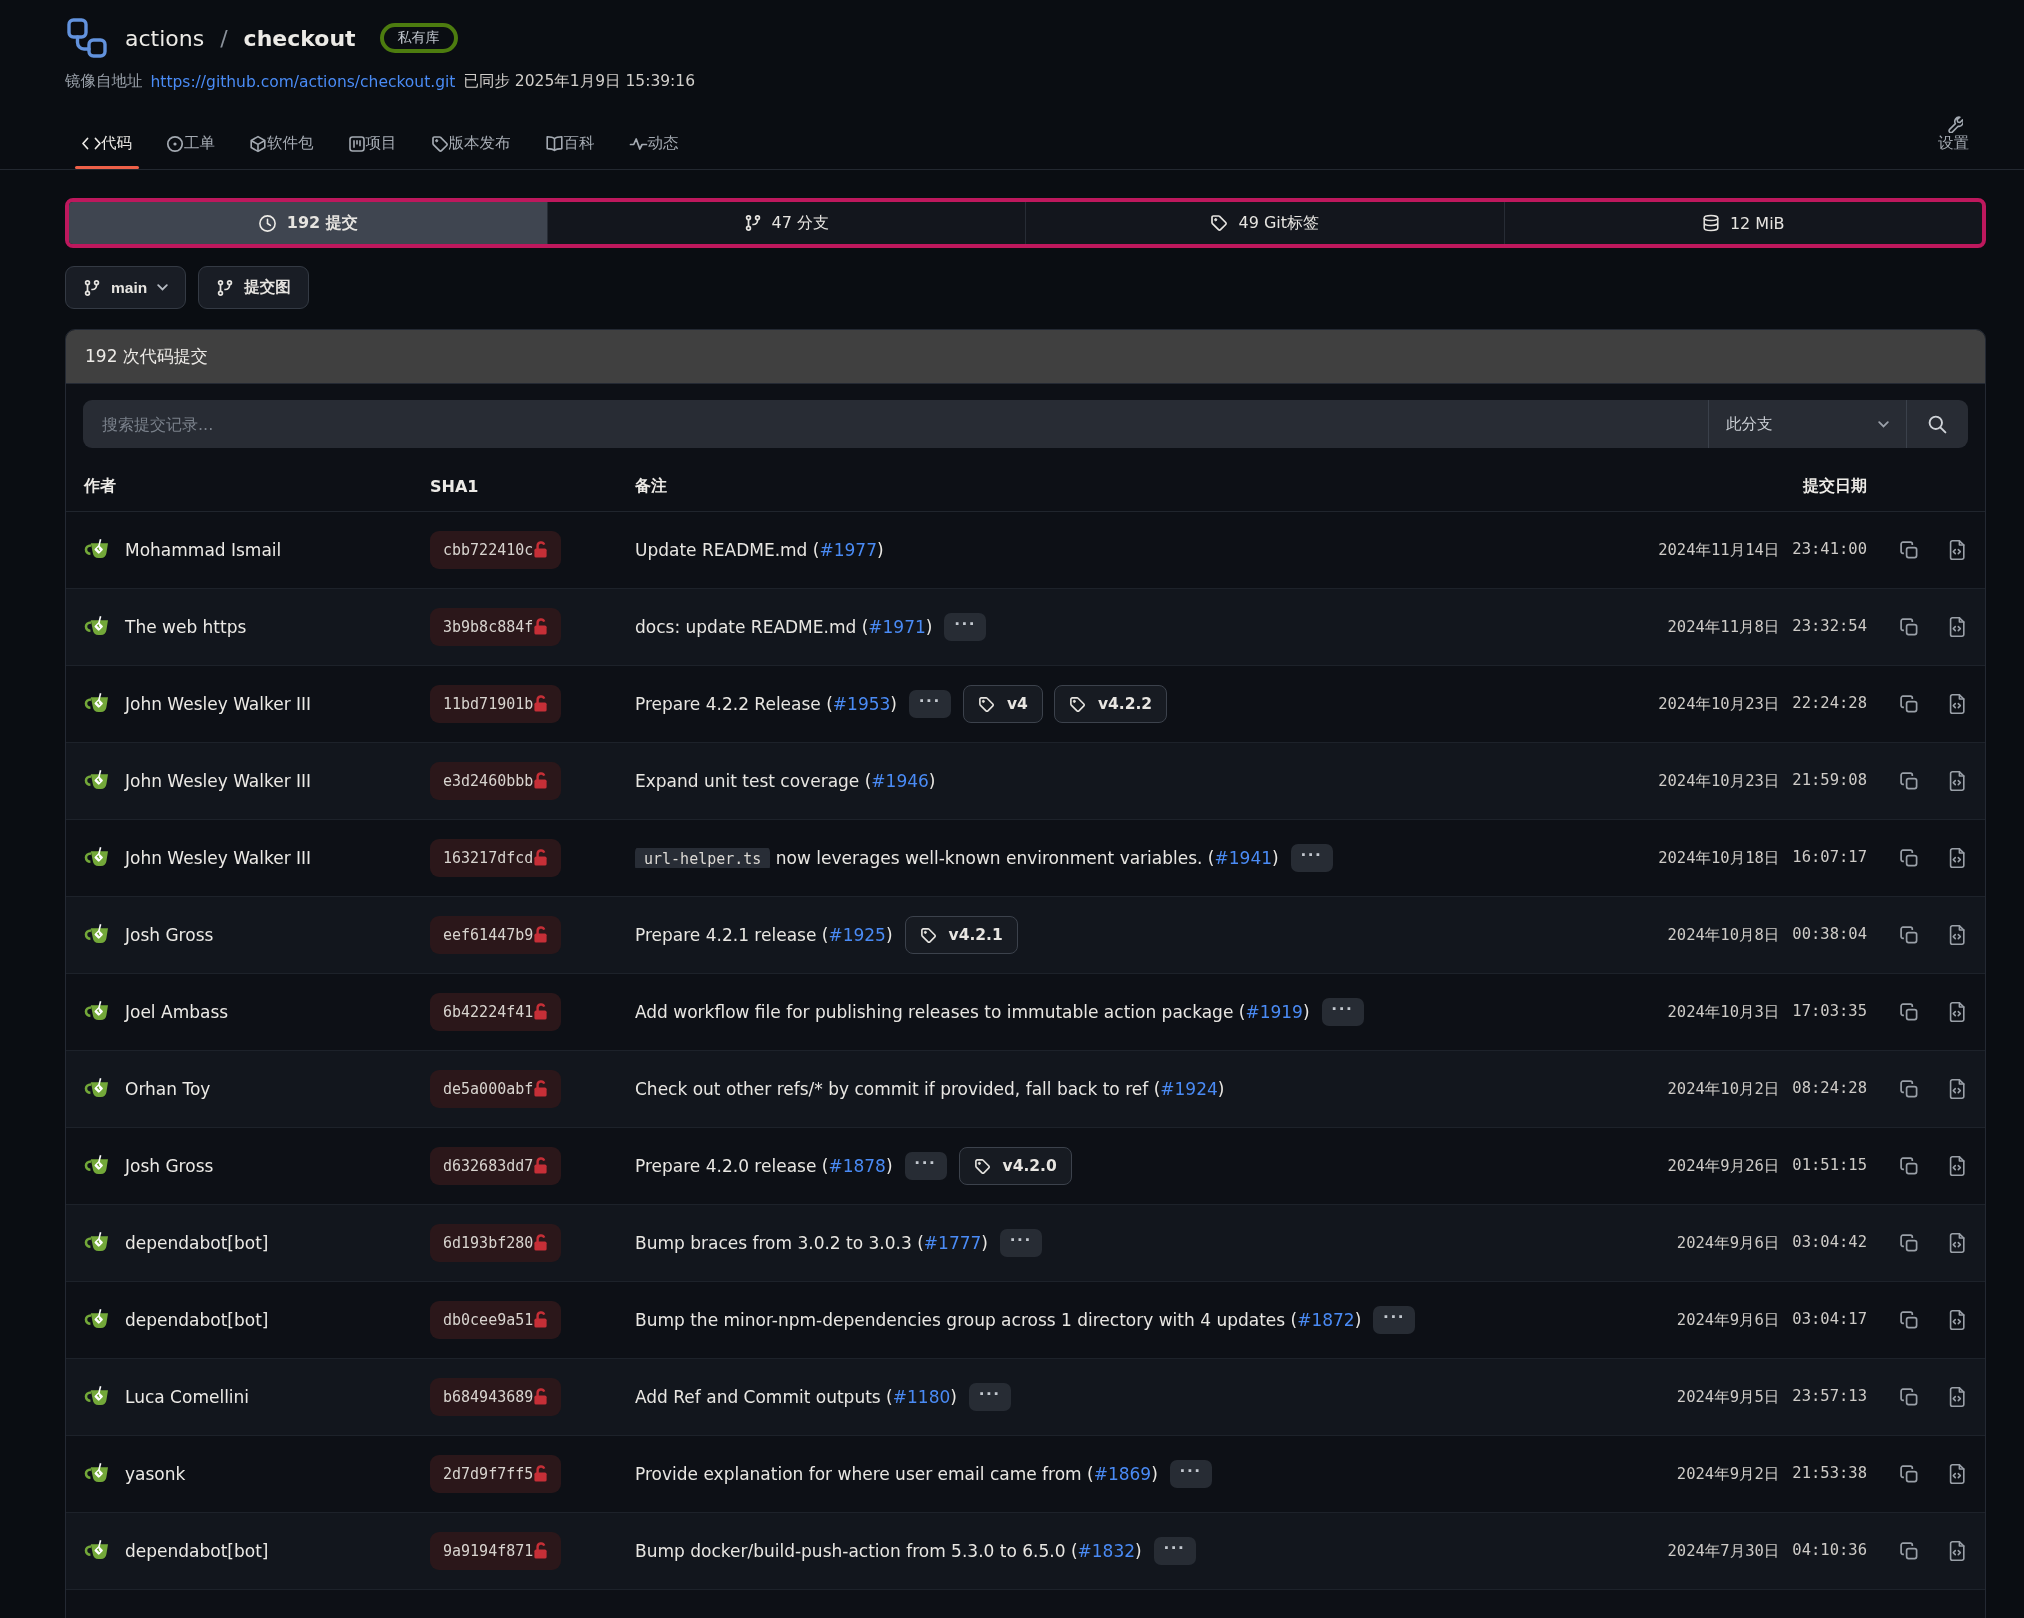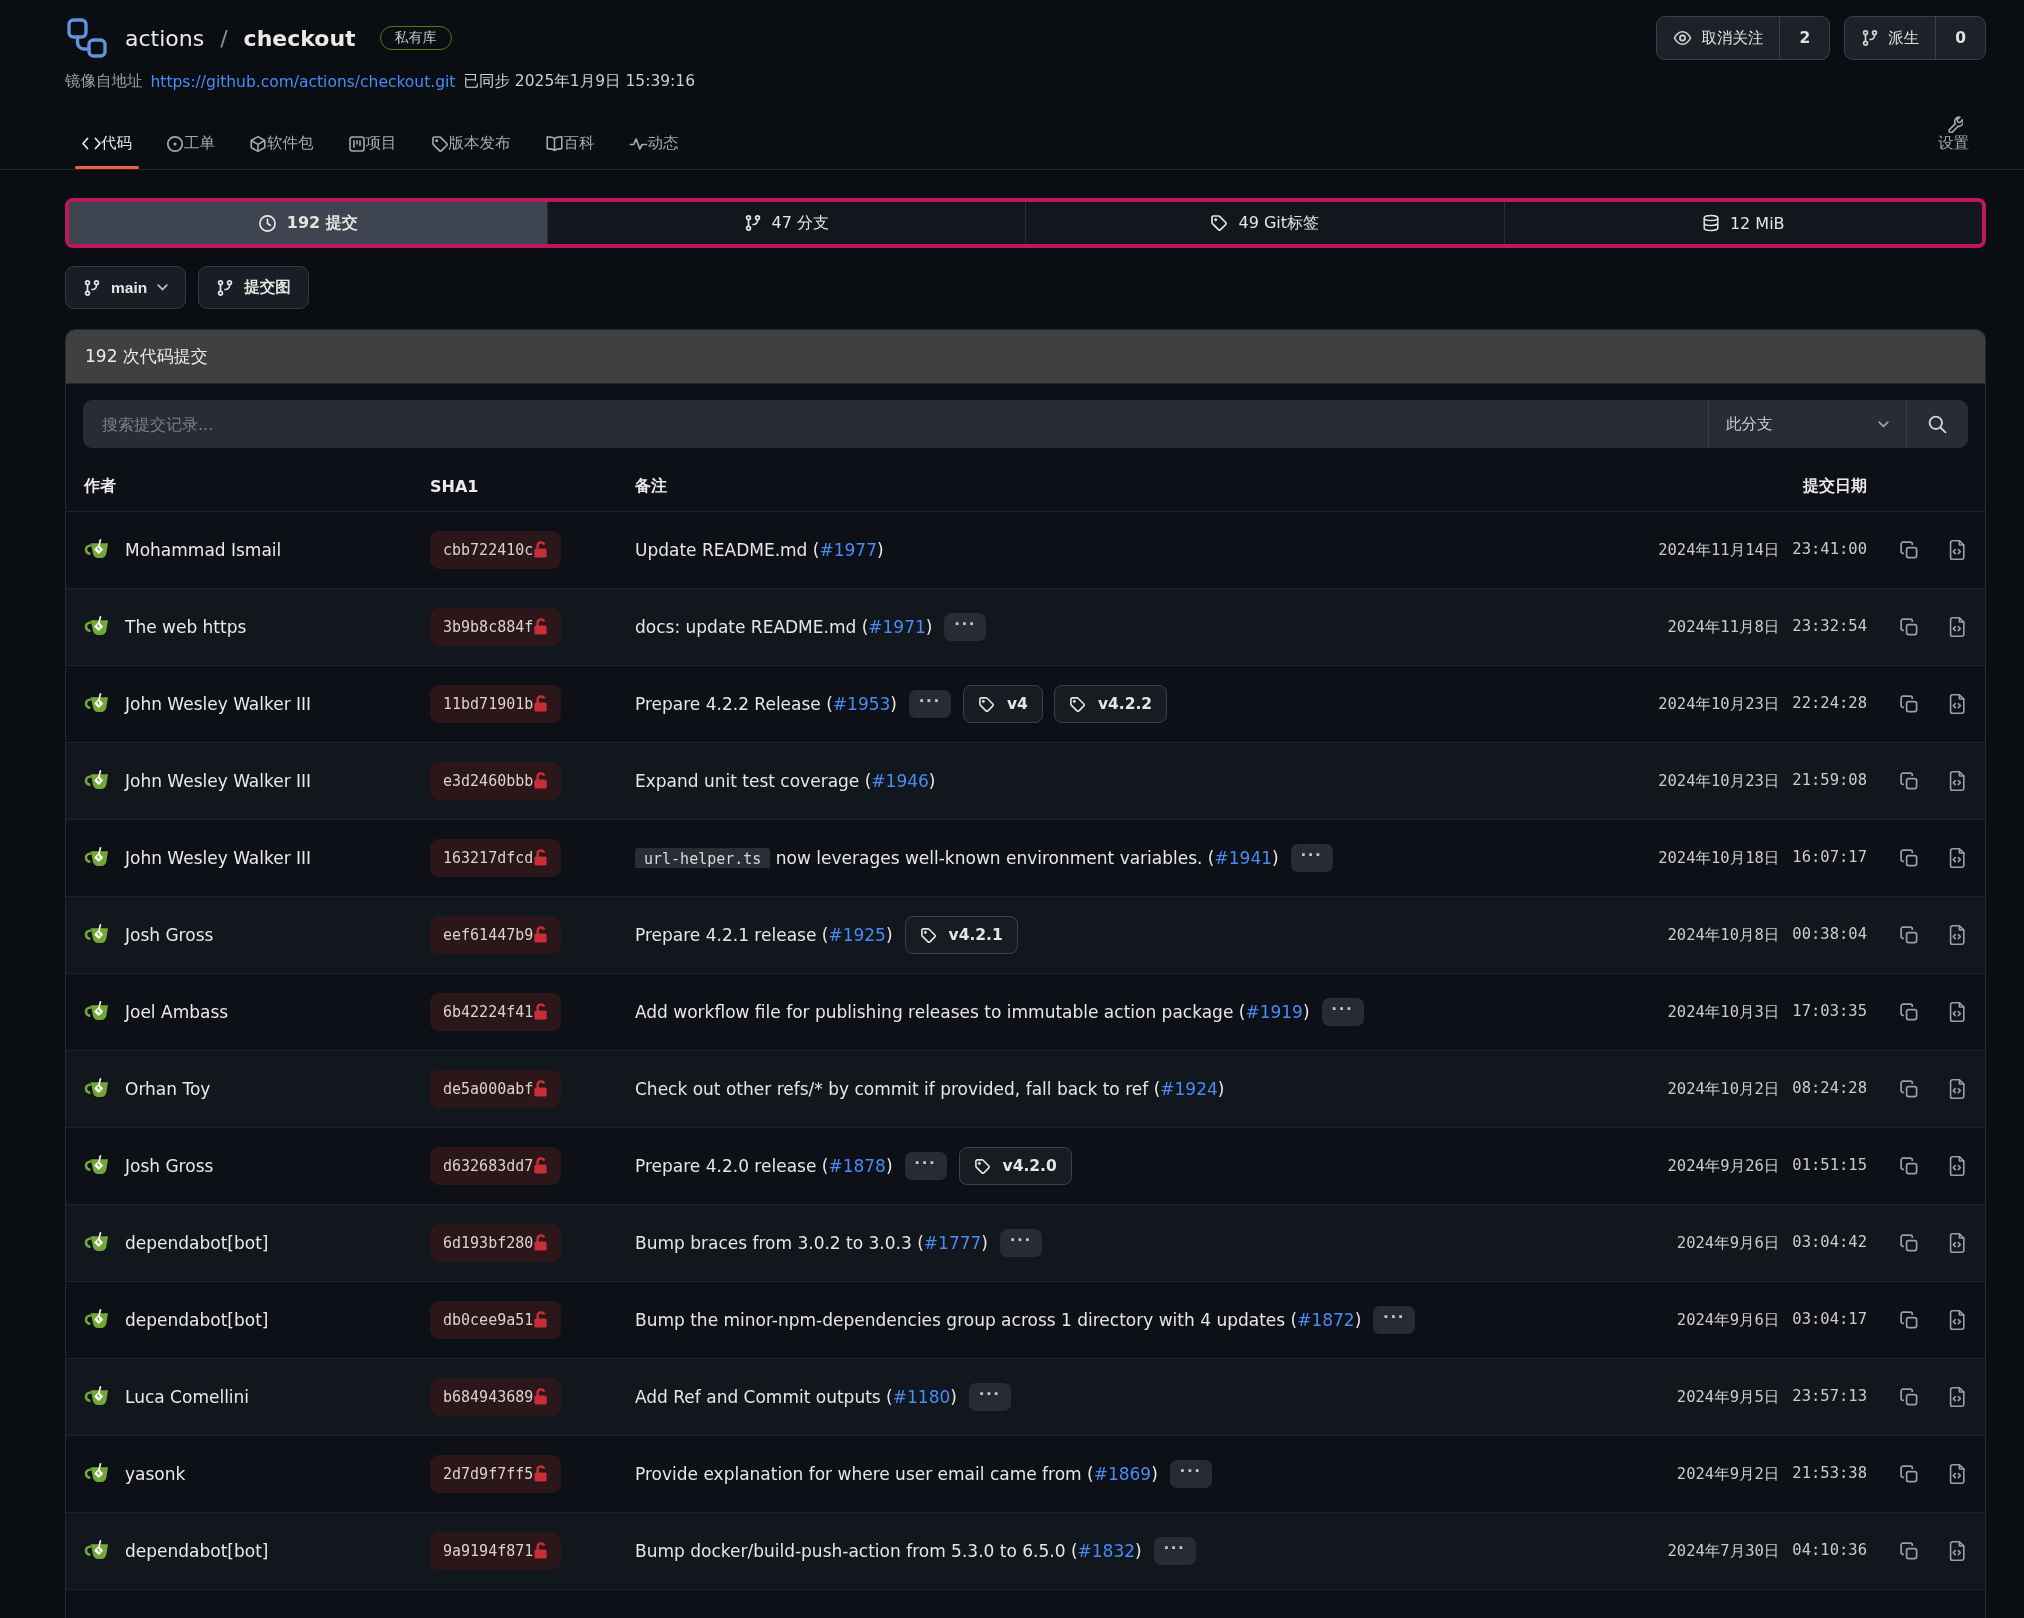--- a/index.html
+++ b/index.html
@@ -11,21 +11,21 @@
   a { text-decoration:none; color:inherit; cursor:pointer; }
   svg { display:block; flex:none; }
 
   .page-pad { padding:0 38px 0 65px; }
 
   
   .title-row { display:flex; align-items:center; gap:16px; padding-top:14px; height:62px; }
   .owner, .repo { font-size:22px; color:#eceae6; }
   .repo { font-weight:bold; }
   .path-sep { font-size:22px; color:#8b929b; }
-  .vis-badge { margin-left:8px; border:1px solid #4d7c0f; border-radius:18px;
+  .vis-badge { margin-left:8px; border:4px solid #4d7c0f; border-radius:18px;
     padding:2px 14px; font-size:14px; color:#c0c6cd; }
   .header-actions { margin-left:auto; display:flex; gap:14px; }
   .btn-group { display:flex; align-items:stretch; background:#1d222a; border:1px solid #3a404a;
     border-radius:9px; height:44px; overflow:hidden; font-size:15.5px; color:#e3e1dd; }
   .btn-main { display:flex; align-items:center; gap:9px; padding:0 16px; }
   .btn-count { display:flex; align-items:center; padding:0 19px; border-left:1px solid #3a404a; font-weight:600; }
 
   .mirror-row { display:flex; align-items:center; gap:8px; margin-top:9px; font-size:15.5px; color:#99a0a9; }
   .mirror-row .url { color:#4a8bf5; }
   .mirror-row .synced { color:#d2cfcb; }
@@ -134,45 +134,20 @@
           <rect x="4" y="4" width="17" height="17" rx="4.5"></rect>
           <rect x="24" y="24" width="16" height="16" rx="4.5"></rect>
           <path d="M12.5 21 v5.5 a6.5 6.5 0 0 0 6.5 6.5 h5"></path>
         </svg>
       </span>
       <a class="owner">actions</a>
       <span class="path-sep">/</span>
       <a class="repo">checkout</a>
       <span class="vis-badge">私有库</span>
 
-      <div class="header-actions">
-        <div class="btn-group">
-          <span class="btn-main">
-            <span>
-              <svg width="19" height="18" viewBox="0 0 19 18" stroke="#d6d4d0" fill="none" stroke-width="1.6">
-                <path d="M1.5 9 C3.6 4.8 6.4 2.8 9.5 2.8 s5.9 2 8 6.2 c-2.1 4.2 -4.9 6.2 -8 6.2 s-5.9 -2 -8 -6.2 Z"></path>
-                <circle cx="9.5" cy="9" r="2.6"></circle>
-              </svg>
-            </span>
-            <span>取消关注</span>
-          </span>
-          <span class="btn-count">2</span>
-        </div>
-        <div class="btn-group">
-          <span class="btn-main">
-            <span>
-              <svg width="18" height="18" viewBox="0 0 18 18" stroke="#d6d4d0">
-                  <use href="#i-branch"></use>
-                </svg>
-            </span>
-            <span>派生</span>
-          </span>
-          <span class="btn-count">0</span>
-        </div>
-      </div>
     </div>
 
     <div class="mirror-row">
       <span>镜像自地址</span>
       <a class="url">https://github.com/actions/checkout.git</a>
       <span class="synced">已同步 2025年1月9日 15:39:16</span>
     </div>
 
     <nav class="nav-row">
       <a class="tab active">

